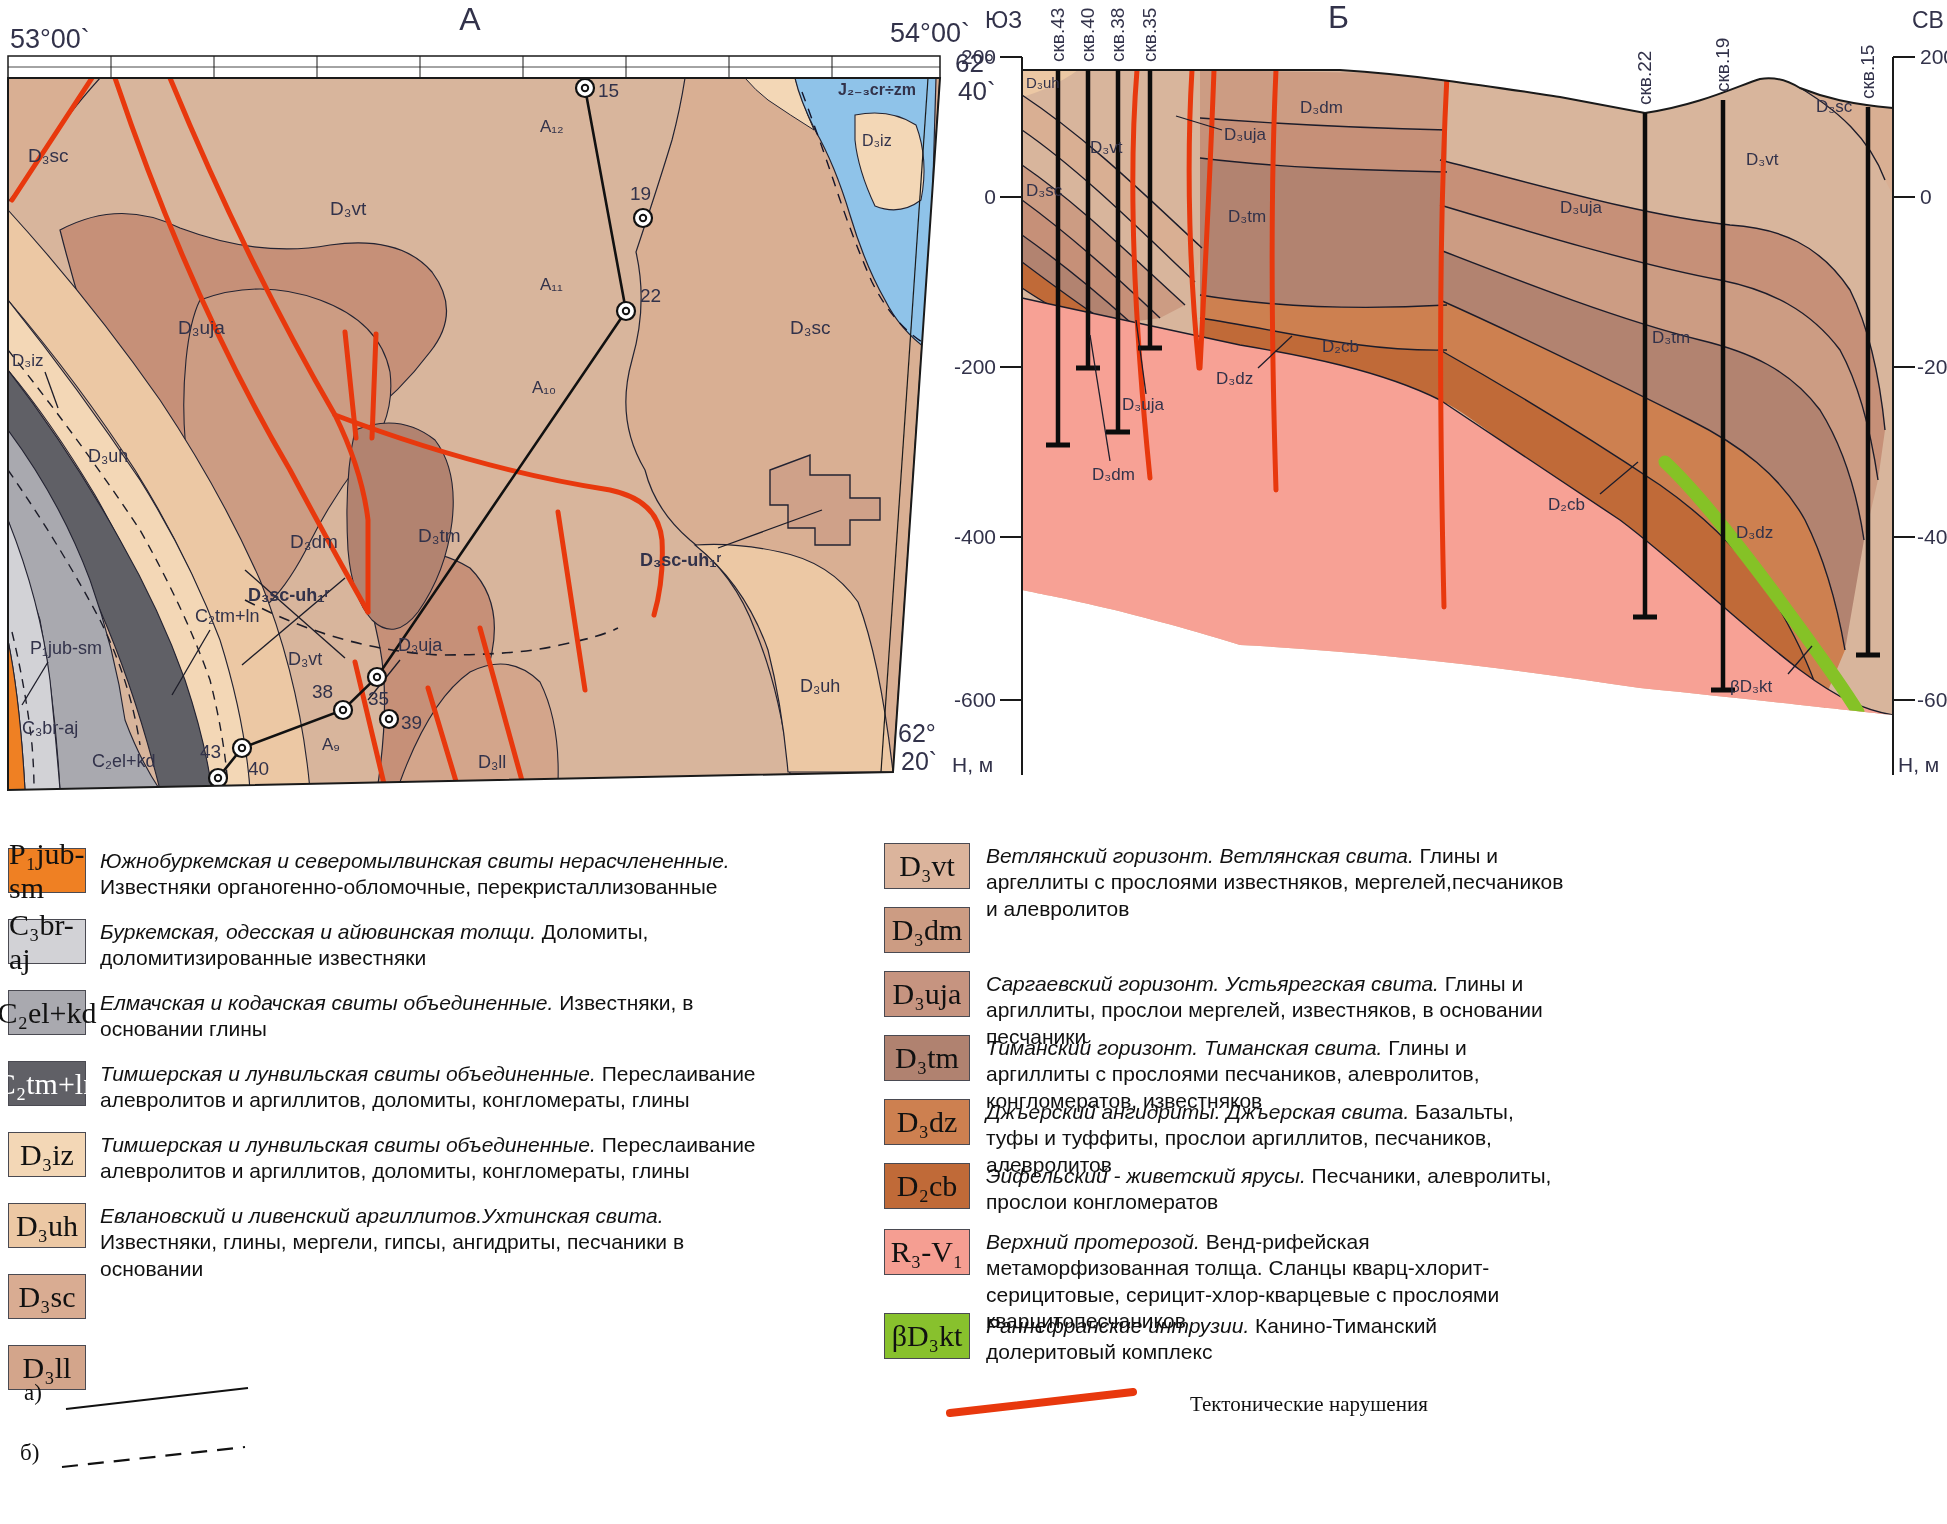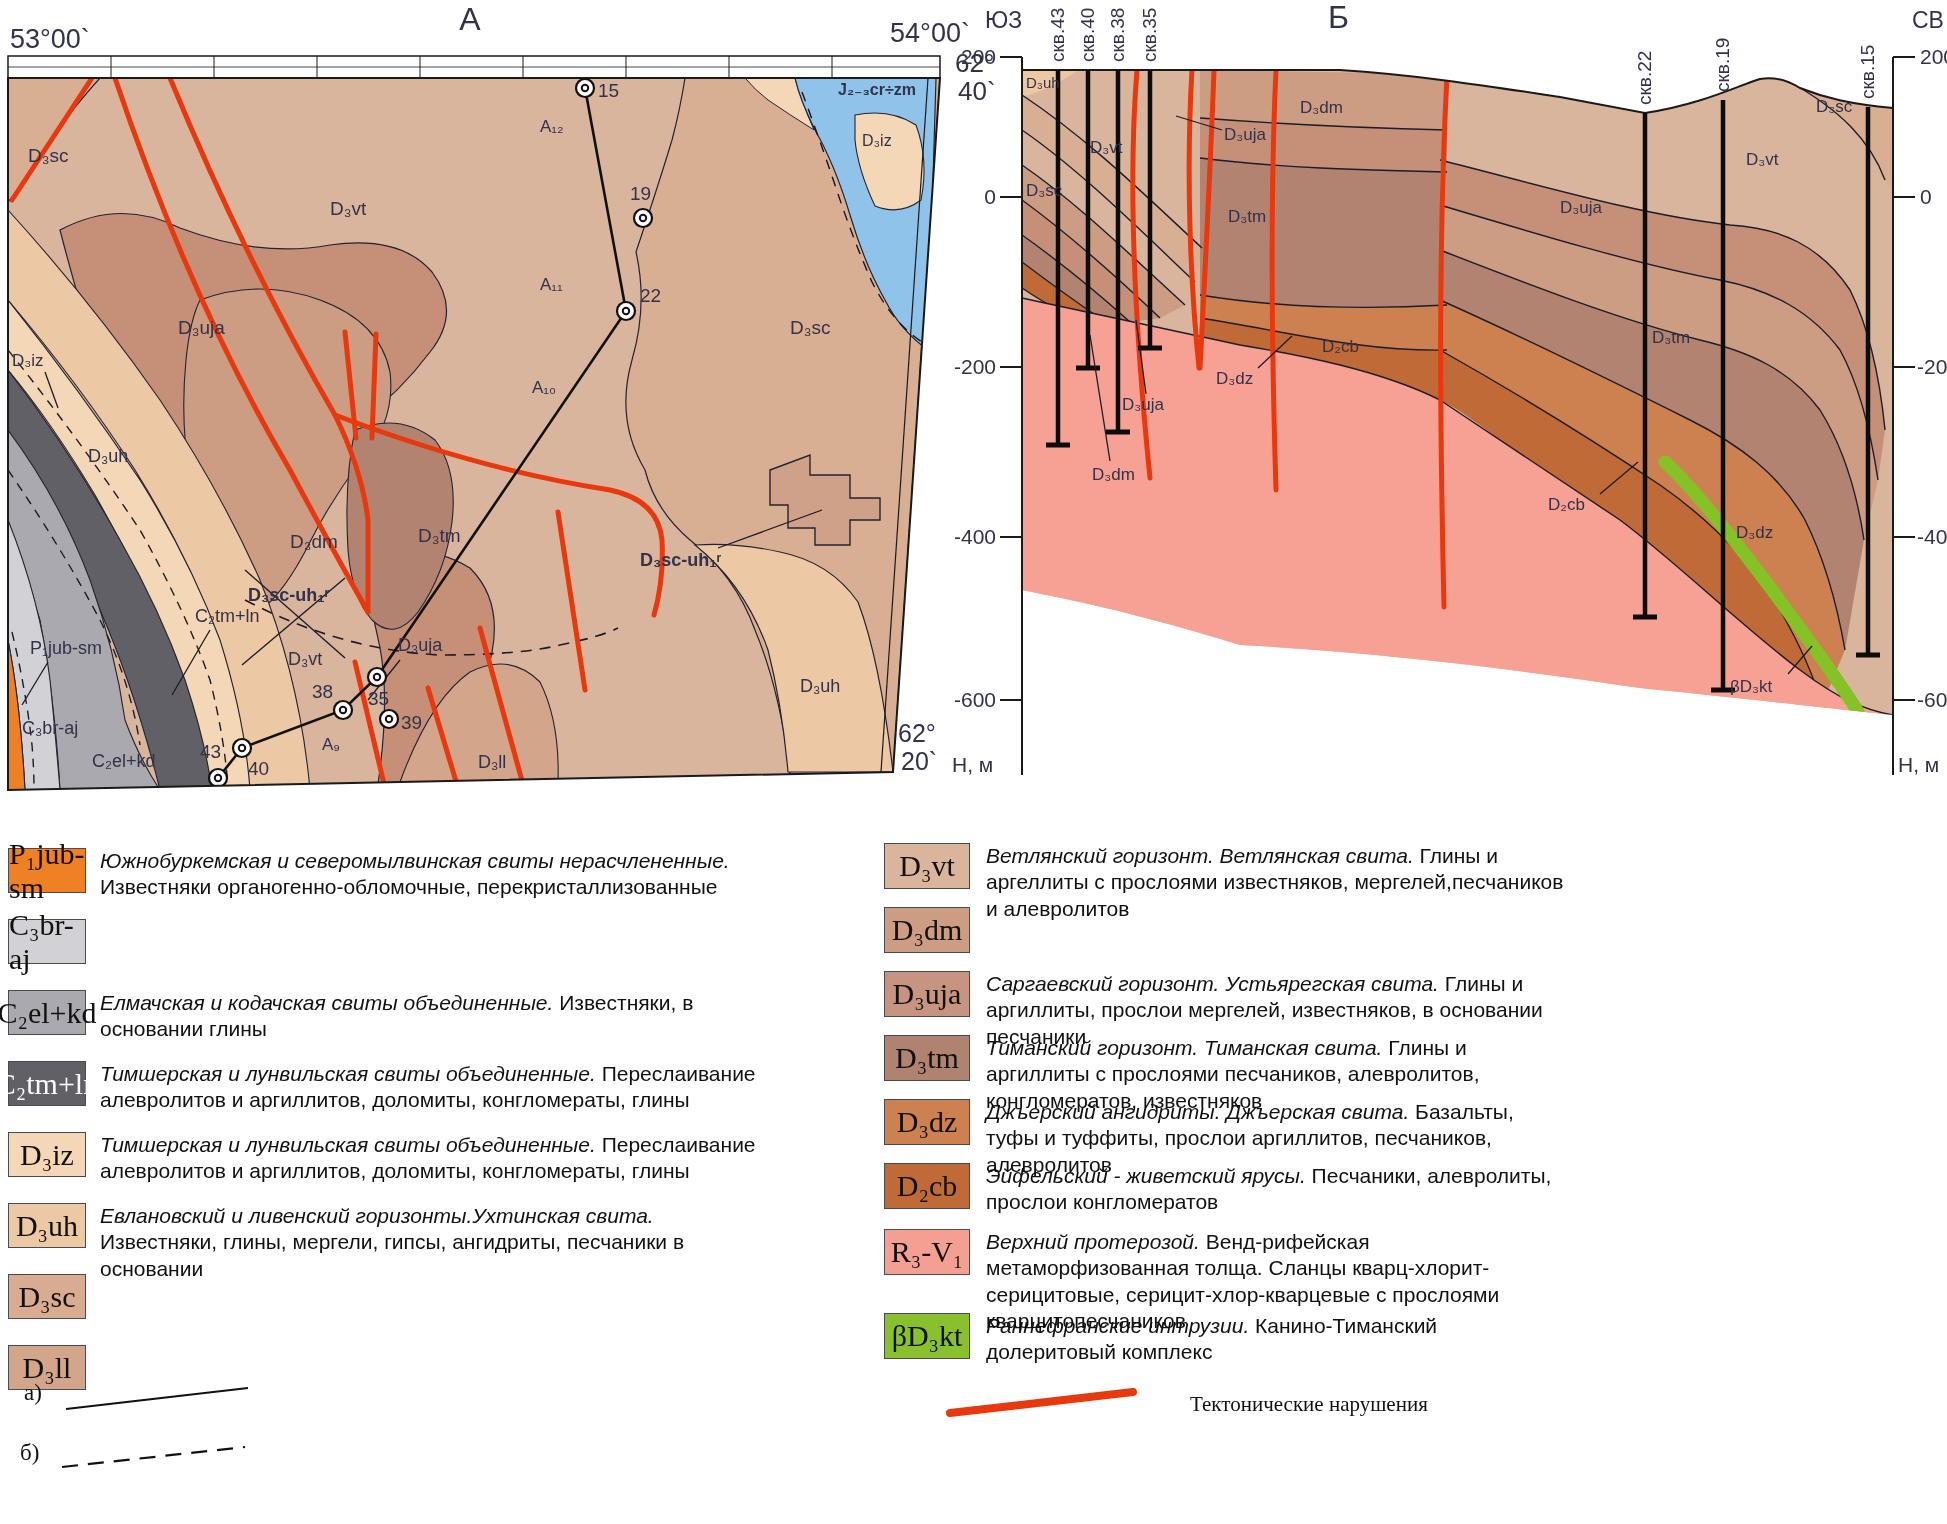--- a/index.html
+++ b/index.html
@@ -361,36 +361,37 @@
 </svg>
 
 <div>
 
   <div class="legend-row" style="left:8px;top:848px;width:760px">
     <div class="swatch sw-l" style="background: rgb(239, 128, 35);">P₁jub-sm</div>
     <div class="lg-text"><span class="lg-name">Южнобуркемская и северомылвинская свиты нерасчлененные.</span> <span>Известняки органогенно-обломочные, перекристаллизованные</span></div>
   </div>
   <div class="legend-row" style="left:8px;top:919px;width:760px">
     <div class="swatch sw-l" style="background: rgb(210, 210, 214);">C₃br-aj</div>
+    <div class="lg-text"><span class="lg-name">Буркемская, одесская и айювинская толщи.</span> <span>Доломиты, доломитизированные известняки</span></div>
   </div>
   <div class="legend-row" style="left:8px;top:990px;width:760px">
     <div class="swatch sw-l" style="background: rgb(169, 169, 175);">C₂el+kd</div>
     <div class="lg-text"><span class="lg-name">Елмачская и кодачская свиты объединенные.</span> <span>Известняки, в основании глины</span></div>
   </div>
   <div class="legend-row" style="left:8px;top:1061px;width:760px">
     <div class="swatch sw-l" style="color: rgb(255, 255, 255); background: rgb(96, 96, 102);">C₂tm+ln</div>
     <div class="lg-text"><span class="lg-name">Тимшерская и лунвильская свиты объединенные.</span> <span>Переслаивание алевролитов и аргиллитов, доломиты, конгломераты, глины</span></div>
   </div>
   <div class="legend-row" style="left:8px;top:1132px;width:760px">
     <div class="swatch sw-l" style="background: rgb(243, 215, 182);">D₃iz</div>
     <div class="lg-text"><span class="lg-name">Тимшерская и лунвильская свиты объединенные.</span> <span>Переслаивание алевролитов и аргиллитов, доломиты, конгломераты, глины</span></div>
   </div>
   <div class="legend-row" style="left:8px;top:1203px;width:760px">
     <div class="swatch sw-l" style="background: rgb(236, 200, 164);">D₃uh</div>
-    <div class="lg-text"><span class="lg-name">Евлановский и ливенский горизонты.Ухтинская свита.</span> <span>Известняки, глины, мергели, гипсы, ангидриты, песчаники в основании</span></div>
+    <div class="lg-text"><span class="lg-name">Евлановский и ливенский аргиллитов.Ухтинская свита.</span> <span>Известняки, глины, мергели, гипсы, ангидриты, песчаники в основании</span></div>
   </div>
   <div class="legend-row" style="left:8px;top:1274px;width:760px">
     <div class="swatch sw-l" style="background: rgb(217, 172, 146);">D₃sc</div>
   </div>
   <div class="legend-row" style="left:8px;top:1345px;width:760px">
     <div class="swatch sw-l" style="background: rgb(211, 165, 139);">D₃ll</div>
   </div>
 
   <div class="legend-row" style="left:884px;top:843px;width:680px">
     <div class="swatch sw-r" style="background: rgb(219, 180, 156);">D₃vt</div>

